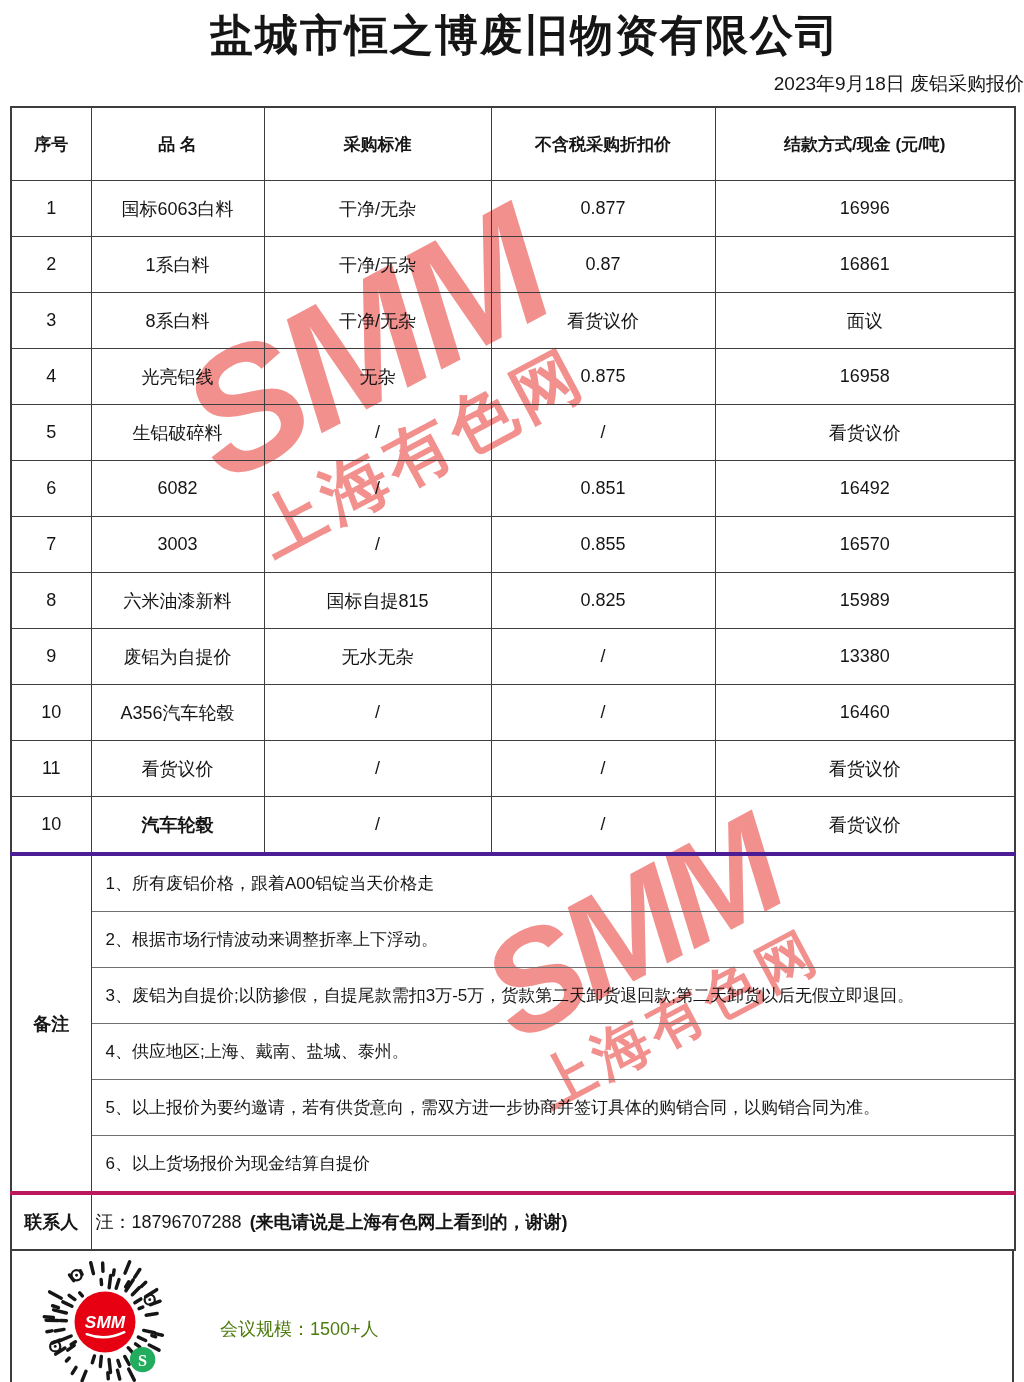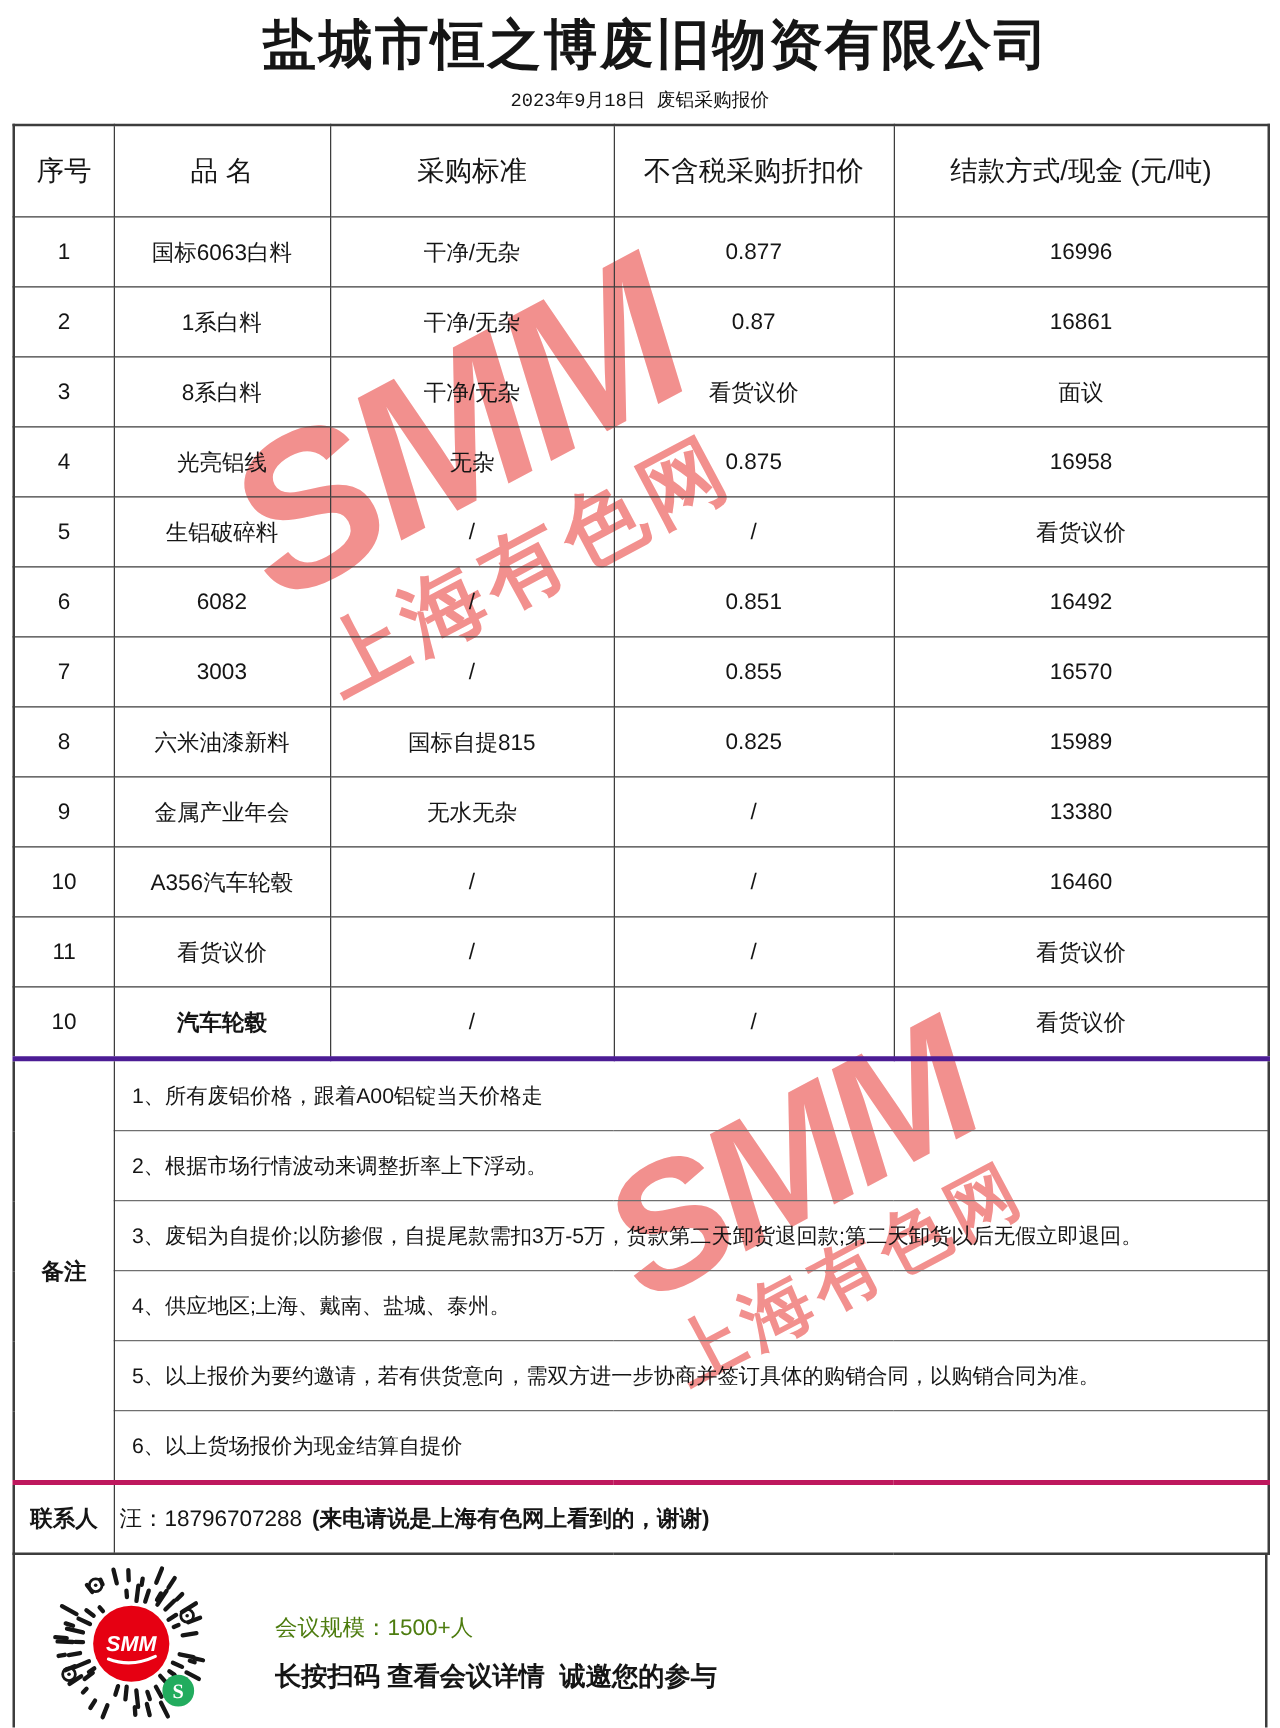--- a/index.html
+++ b/index.html
@@ -27,32 +27,32 @@
   .wm2{left:430px;top:855px;width:430px;transform:rotate(-28deg);}
   .wm2 .wm-en{font-size:140px;}
   .wm2 .wm-cn{font-size:56px;}
 
   
   h1{
     margin:0;padding-top:7px;text-align:center;
     font-size:43px;font-weight:900;letter-spacing:2px;position:relative;z-index:2;padding-left:26px;
   }
   .subtitle{
-    text-align:center;font-size:15px;margin-top:6px;position:relative;z-index:2;font-family:Liberation Mono, monospace;
+    text-align:right;font-size:19px;margin-top:6px;position:relative;z-index:2;
   }
 
   
   table{
     border-collapse:collapse;table-layout:fixed;
     width:1004px;margin:9px 10px 0;
     position:relative;z-index:2;background:transparent;
     border:2px solid #3d3d3d;
   }
   th,td{border:1px solid #3d3d3d;text-align:center;padding:0;overflow:hidden;}
-  thead th{height:72px;font-size:22px;font-weight:400;}
+  thead th{height:72px;font-size:17px;font-weight:700;}
   tbody td{height:55px;font-size:18px;font-weight:400;}
   tr.row-bold td.cell-name{font-weight:700;}
   td.note-cell{
     text-align:left;padding:0 14px;font-size:17px;
     border-color:#6f6f6f;border-left-color:#3d3d3d;border-right-color:#3d3d3d;
   }
   tr.first-note td{border-top:4px solid #4c1d95;}
   td.label-cell{font-weight:700;font-size:18px;border-color:#3d3d3d;}
   tr.contact-row td{border-top:4px solid #be185d;height:54px;}
   td.contact-cell{text-align:left;padding:0 4px;font-size:18px;}
@@ -158,21 +158,21 @@
       </tr>
       <tr>
         <td class="cell-no">8</td>
         <td class="cell-name">六米油漆新料</td>
         <td>国标自提815</td>
         <td>0.825</td>
         <td>15989</td>
       </tr>
       <tr>
         <td class="cell-no">9</td>
-        <td class="cell-name">金属产业年会</td>
+        <td class="cell-name">废铝为自提价</td>
         <td>无水无杂</td>
         <td>/</td>
         <td>13380</td>
       </tr>
       <tr>
         <td class="cell-no">10</td>
         <td class="cell-name">A356汽车轮毂</td>
         <td>/</td>
         <td>/</td>
         <td>16460</td>
@@ -291,17 +291,16 @@
         </g>
         <circle cx="62" cy="62" r="30" fill="#e60012"></circle>
         <text x="62" y="68" text-anchor="middle" font-size="17" font-weight="900" font-style="italic" fill="#ffffff" font-family="Liberation Sans, sans-serif">SMM</text>
         <path d="M44 74 Q62 81 81 72" stroke="#ffffff" stroke-width="2.4" fill="none" stroke-linecap="round"></path>
         <circle cx="99" cy="99" r="12.5" fill="#22ac5e"></circle>
         <text x="99" y="105" text-anchor="middle" font-size="16" font-weight="800" fill="#ffffff" font-family="Liberation Serif, serif">S</text>
       </svg>
     </div>
     <div class="banner-text">
       <div class="banner-scale">会议规模：1500+人</div>
-      <div class="banner-cta">长按扫码 查看会议详情  诚邀您的参与</div>
     </div>
   </div>
 
 </div>
 
 </body></html>

